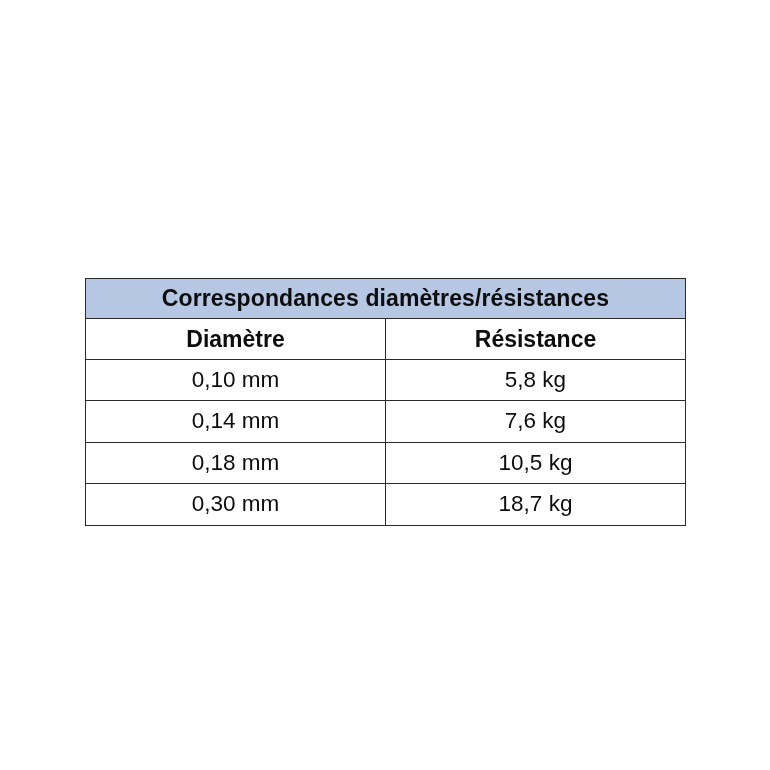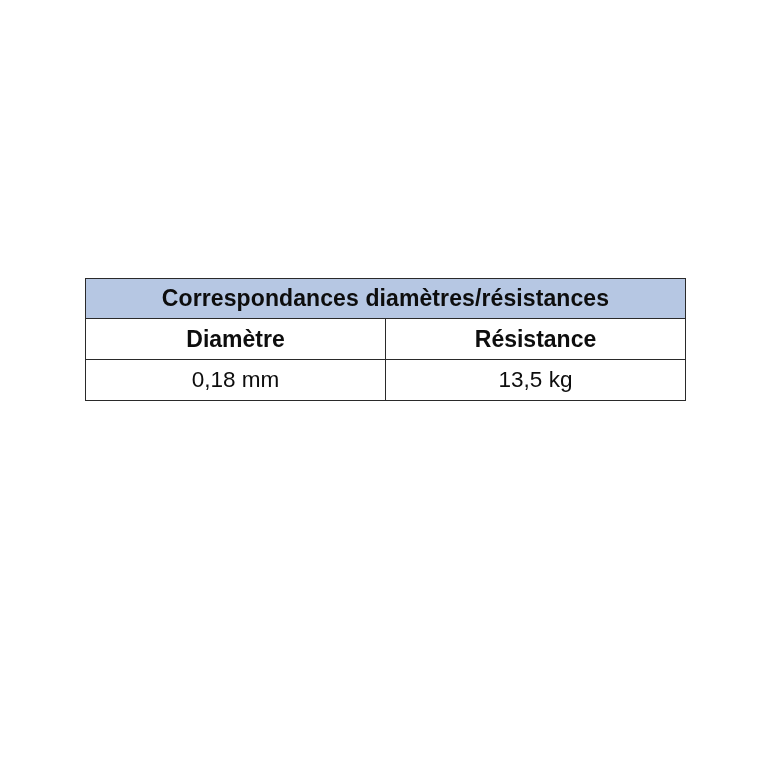--- a/index.html
+++ b/index.html
@@ -79,19 +79,31 @@
     <table class="data-table">
       <tbody>
         <tr class="title-row">
           <td colspan="2">Correspondances diamètres/résistances</td>
         </tr>
         <tr class="header-row">
           <td class="col-diam">Diamètre</td>
           <td class="col-res">Résistance</td>
         </tr>
         <tr class="data-row">
+          <td class="col-diam">0,10 mm</td>
+          <td class="col-res">5,8 kg</td>
+        </tr>
+        <tr class="data-row">
+          <td class="col-diam">0,14 mm</td>
+          <td class="col-res">7,6 kg</td>
+        </tr>
+        <tr class="data-row">
           <td class="col-diam">0,18 mm</td>
-          <td class="col-res">13,5 kg</td>
+          <td class="col-res">10,5 kg</td>
+        </tr>
+        <tr class="data-row">
+          <td class="col-diam">0,30 mm</td>
+          <td class="col-res">18,7 kg</td>
         </tr>
       </tbody>
     </table>
   </div>
 </div>
 
 </body></html>

